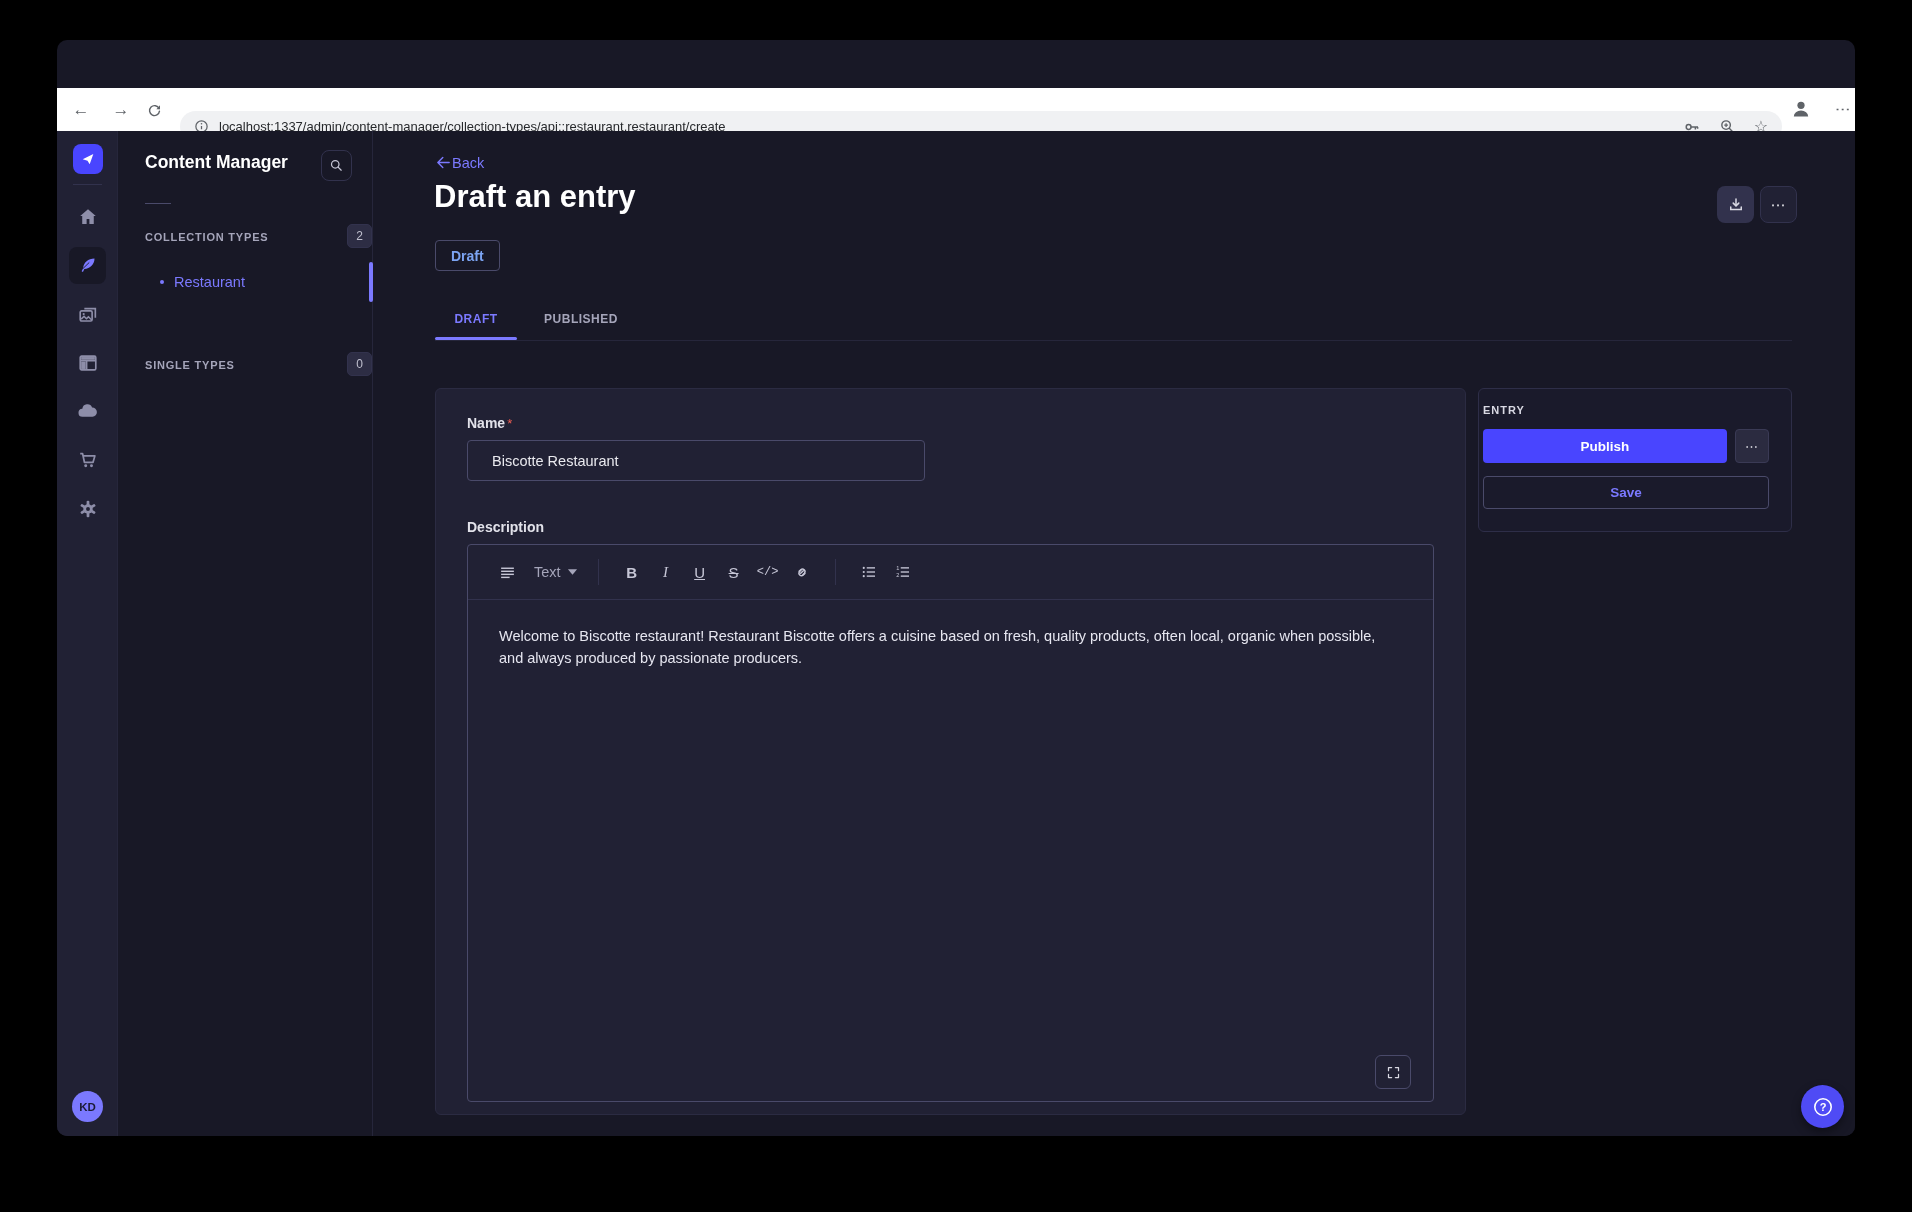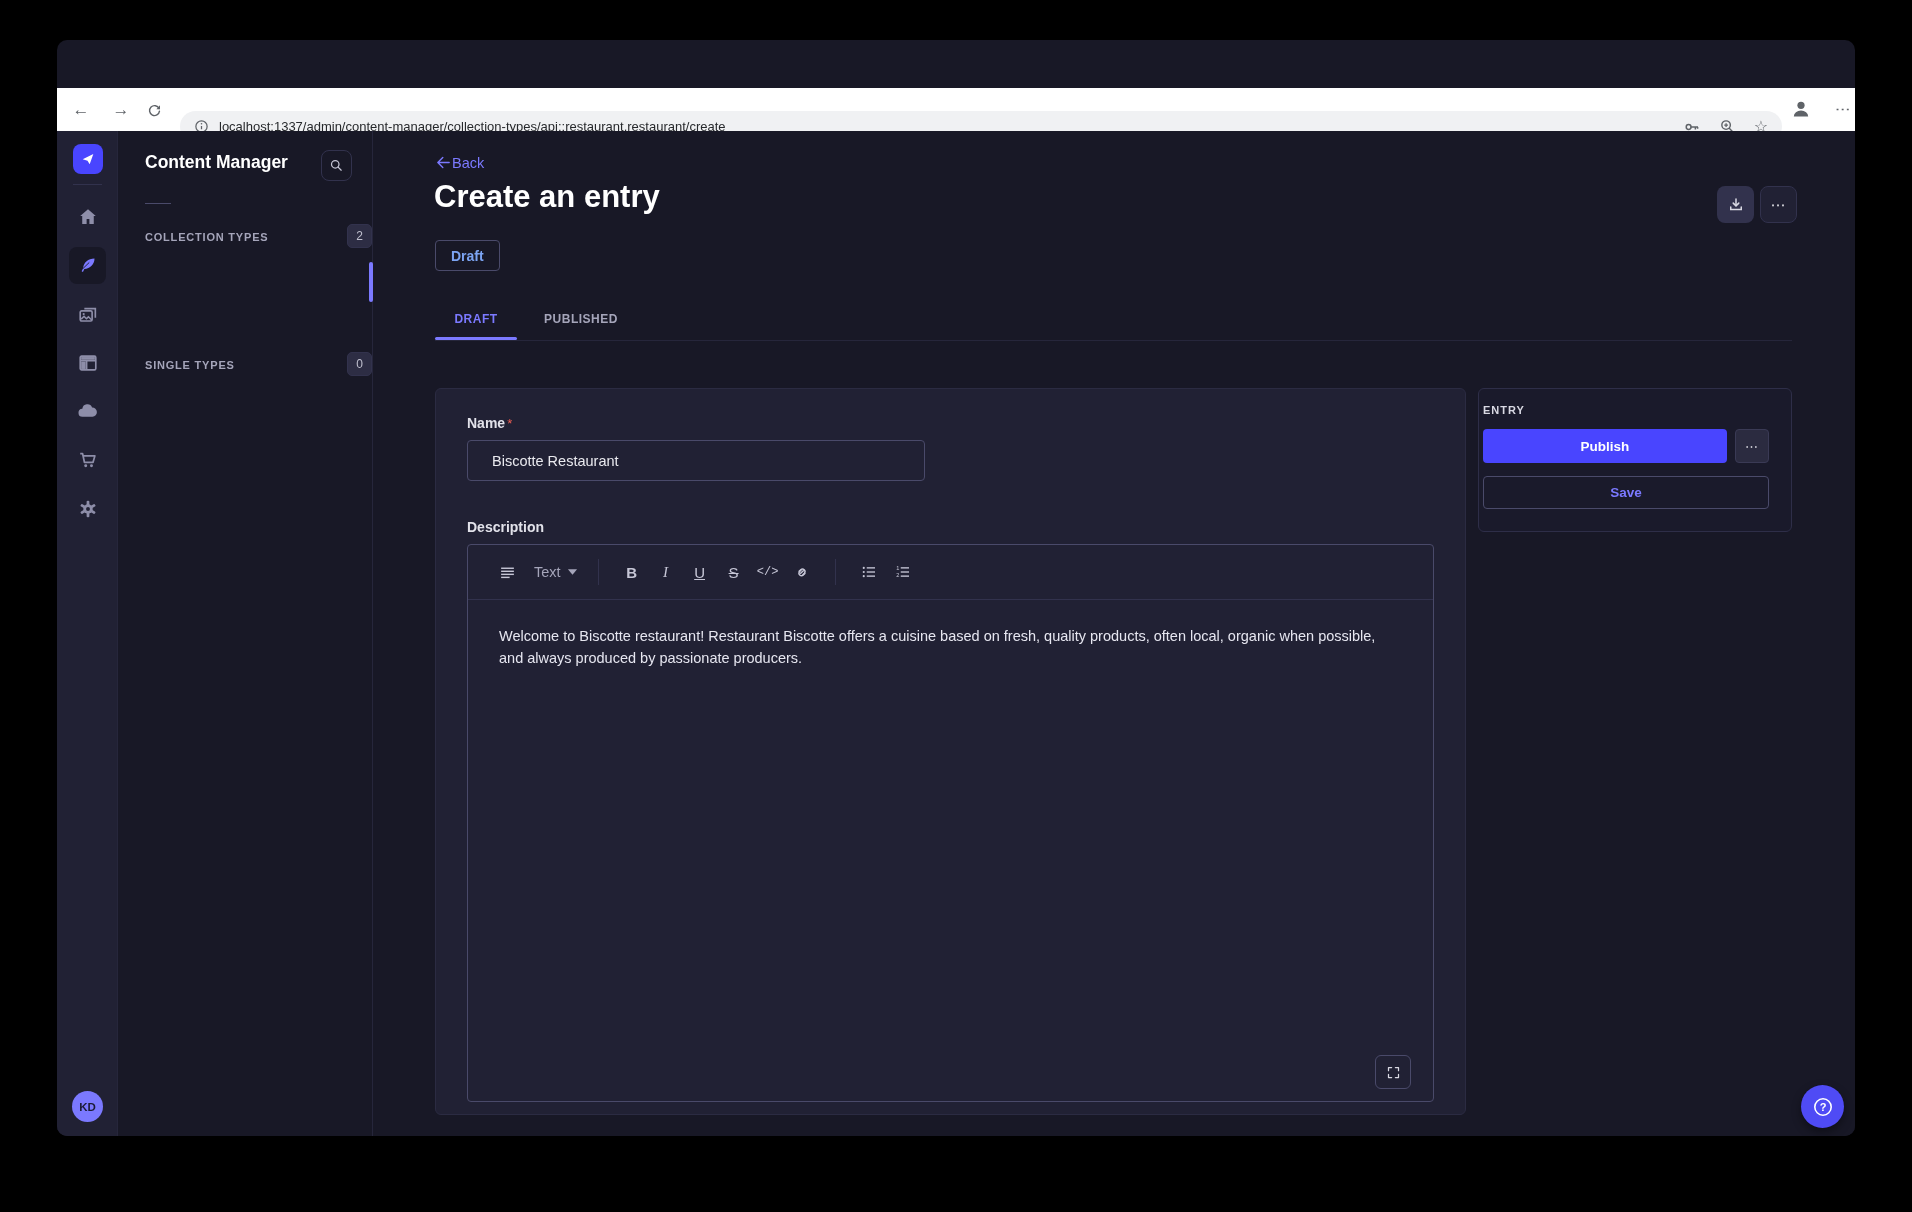--- a/index.html
+++ b/index.html
@@ -211,35 +211,39 @@
         <svg width="15" height="15" viewBox="0 0 24 24">
             <circle cx="10" cy="10" r="6" fill="none" stroke="#C6C6D6" stroke-width="2"></circle>
             <line x1="14.6" y1="14.6" x2="19.5" y2="19.5" stroke="#C6C6D6" stroke-width="2" stroke-linecap="round"></line>
           </svg>
       </div>
       <div class="subnav-div"></div>
 
       <div class="sec-label" style="top:100px;">COLLECTION TYPES</div>
       <div class="sec-badge" style="top:93px; left:229px; transform:none;">2</div>
 
+      <div class="nav-item active" style="top:131px;">
+        <span class="dot"></span>
+        <span>Restaurant</span>
+      </div>
       <div class="active-bar" style="top:131px;"></div>
 
 
       <div class="sec-label" style="top:228px;">SINGLE TYPES</div>
       <div class="sec-badge" style="top:221px; left:229px; transform:none;">0</div>
     </div>
 
     <div class="main">
       <div class="back">
         <svg width="17" height="17" viewBox="0 0 24 24">
             <path d="M11 5l-7 7 7 7M4 12h16" fill="none" stroke="#7B79FF" stroke-width="2" stroke-linecap="round" stroke-linejoin="round"></path>
           </svg>
         <span>Back</span>
       </div>
-      <div class="page-title">Create an entry</div>
+      <div class="page-title">Draft an entry</div>
 
       <div class="hdr-btn dl">
         <svg width="18" height="18" viewBox="0 0 24 24">
             <path d="M12 4v8.5" stroke="#D9D9E3" stroke-width="2" stroke-linecap="round"></path>
             <path d="M8.3 9.5 12 13.2l3.7-3.7" fill="none" stroke="#D9D9E3" stroke-width="2" stroke-linecap="round" stroke-linejoin="round"></path>
             <path d="M5 14.5V18h14v-3.5" fill="none" stroke="#D9D9E3" stroke-width="2" stroke-linecap="round"></path>
           </svg>
       </div>
       <div class="hdr-btn more">⋯</div>
 

